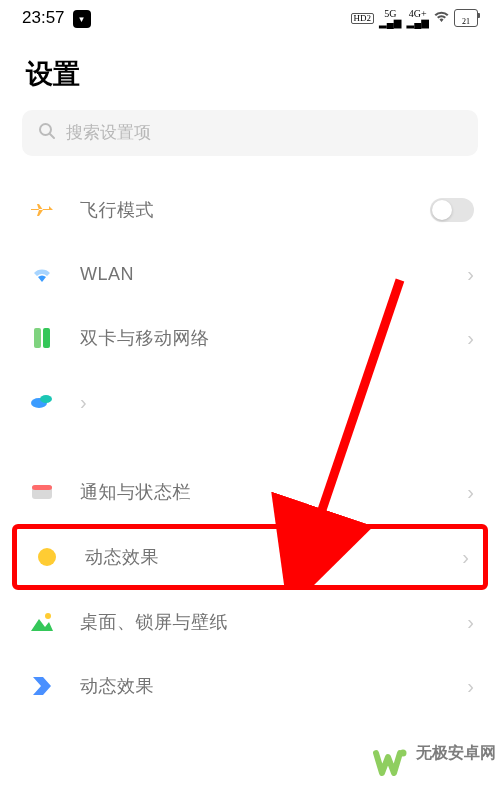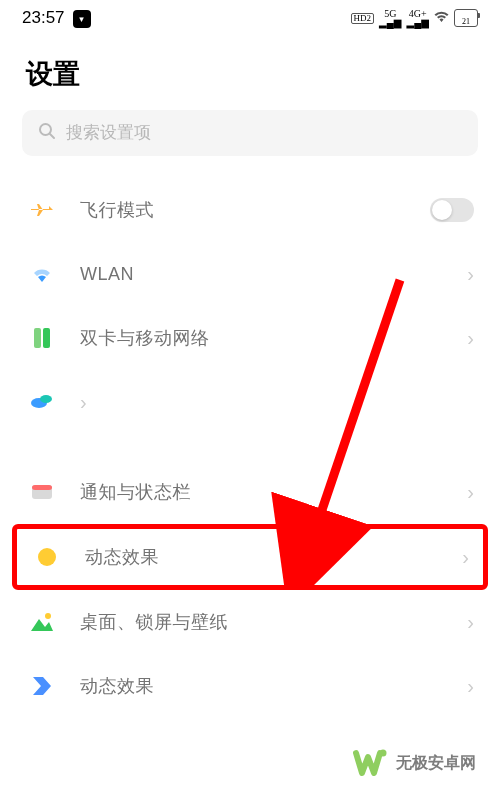--- a/index.html
+++ b/index.html
@@ -16,21 +16,21 @@
   .row { display: flex; align-items: center; padding: 18px 22px 18px 24px; position: relative; }
   .row .icon { width: 28px; height: 28px; margin-right: 24px; display: flex; align-items: center; justify-content: center; flex-shrink: 0; }
   .row .label { flex: 1; font-size: 18px; font-weight: 500; color: #737373; letter-spacing: 0.5px; }
   .chevron { color: #ccc; font-size: 20px; font-weight: 300; }
   .toggle { width: 44px; height: 24px; background: #e4e4e4; border-radius: 12px; position: relative; }
   .toggle::after { content: ""; position: absolute; width: 20px; height: 20px; background: #fff; border-radius: 50%; top: 2px; left: 2px; box-shadow: 0 1px 3px rgba(0,0,0,0.2); }
   .group-gap { height: 26px; }
   .highlight-box { border: 5px solid #f00; border-radius: 6px; margin: 0 8px; }
   .highlight-box .row { padding: 14px 14px 14px 16px; }
   .arrow-svg { position: absolute; top: 270px; left: 230px; width: 180px; height: 315px; pointer-events: none; }
-  .watermark { position: absolute; bottom: 10px; right: 24px; display: flex; align-items: center; gap: 6px; opacity: 0.85; }
+  .watermark { position: absolute; bottom: 10px; right: 4px; display: flex; gap: 6px; opacity: 0.85; }
   .watermark-logo { width: 40px; height: 40px; }
   .watermark-text { display: flex; flex-direction: column; font-size: 11px; color: #888; line-height: 1.3; }
   .watermark-title { font-size: 16px; font-weight: 600; color: #666; }
   .hd-badge { font-size: 9px; border: 1px solid #555; border-radius: 2px; padding: 0 2px; display: inline-flex; align-items: center; line-height: 1; }
   .signal-txt { font-size: 10px; display: inline-flex; flex-direction: column; align-items: center; line-height: 0.9; }
   .batt { display: inline-flex; align-items: center; gap: 2px; }
   .batt-shell { width: 24px; height: 18px; border: 1px solid #555; border-radius: 3px; position: relative; display: flex; align-items: flex-end; justify-content: center; font-size: 8px; }
   .batt-shell::after { content: ""; position: absolute; right: -3px; top: 3px; width: 2px; height: 5px; background: #555; border-radius: 0 1px 1px 0; }
 </style>
 </head>

